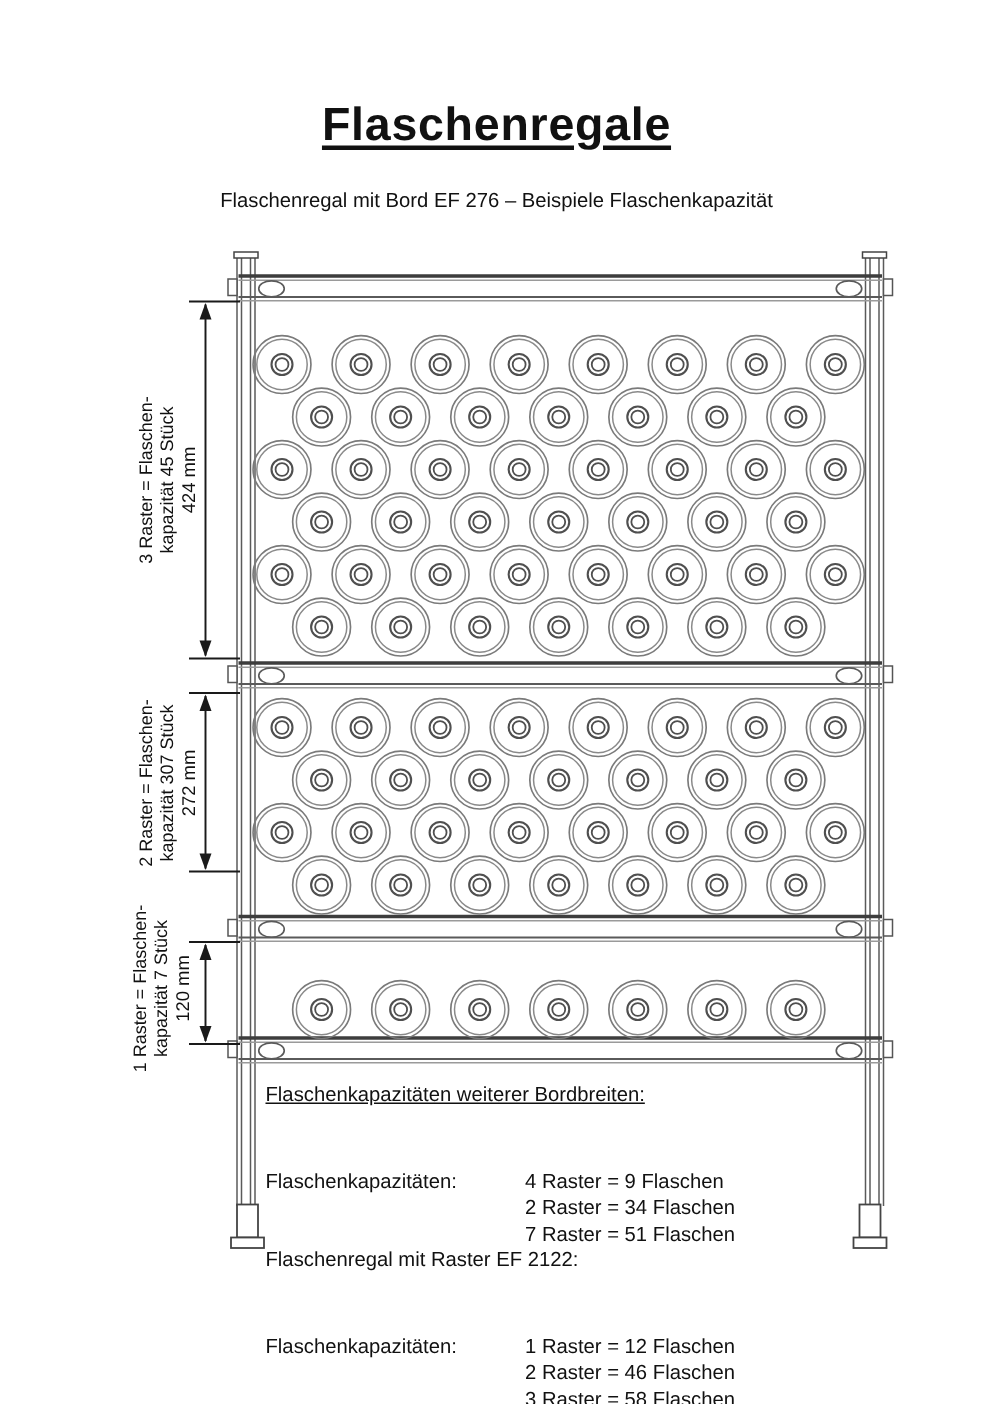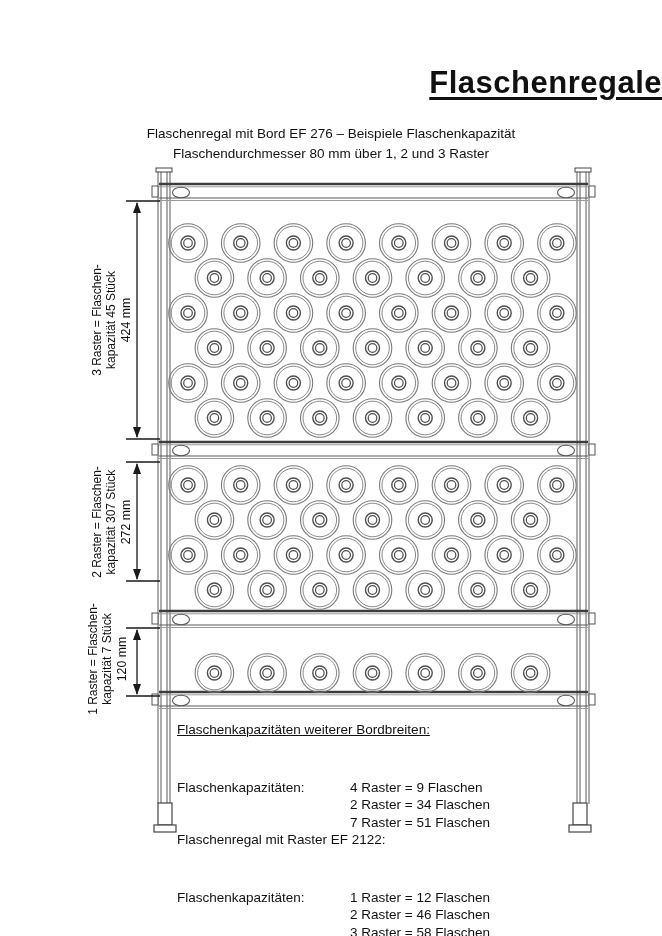--- a/index.html
+++ b/index.html
@@ -2,21 +2,21 @@
 <html><head>
 <meta charset="utf-8">
 <style>
   html,body{margin:0;padding:0;background:#e8e8e8;}
   .page{
     position:relative;width:662px;height:936px;background:#ffffff;
     font-family:"Liberation Sans", sans-serif;color:#111;overflow:hidden;
     margin:0 auto;
   }
   .page-title{
-    position:absolute;top:44px;left:0;right:0;text-align:right;
+    position:absolute;top:44px;left:0;right:0;text-align:center;
     font-size:31px;font-weight:bold;letter-spacing:.5px;
     text-decoration:underline;text-underline-offset:4px;
   }
   .subtitle{
     position:absolute;top:124px;left:0;right:0;text-align:center;
     font-size:13.5px;line-height:1.5;
   }
   #rack-svg{position:absolute;left:0;top:0;}
   .rot-label{font-family:"Liberation Sans",sans-serif;font-size:12px;fill:#111;}
   .rot-dim{font-family:"Liberation Sans",sans-serif;font-size:12.3px;fill:#111;}
@@ -32,21 +32,20 @@
 </style>
 </head>
 <body>
 
 <div class="page">
 
   <h1 class="page-title">Flaschenregale</h1>
 
   <div class="subtitle">
     <div>Flaschenregal mit Bord EF 276 – Beispiele Flaschenkapazität</div>
-    <div>Flaschendurchmesser 80 mm über 1, 2 und 3 Raster</div>
   </div>
 
   <svg id="rack-svg" width="662" height="936" viewBox="0 0 662 936">
     <g id="frame-layer">
         <line x1="158" y1="171" x2="158" y2="804" stroke="#5a5a5a" stroke-width="1"></line>
         <line x1="161" y1="171" x2="161" y2="804" stroke="#5a5a5a" stroke-width="1"></line>
         <line x1="167" y1="171" x2="167" y2="804" stroke="#5a5a5a" stroke-width="1"></line>
         <line x1="170" y1="171" x2="170" y2="804" stroke="#5a5a5a" stroke-width="1"></line>
         <line x1="577" y1="171" x2="577" y2="804" stroke="#5a5a5a" stroke-width="1"></line>
         <line x1="580" y1="171" x2="580" y2="804" stroke="#5a5a5a" stroke-width="1"></line>

